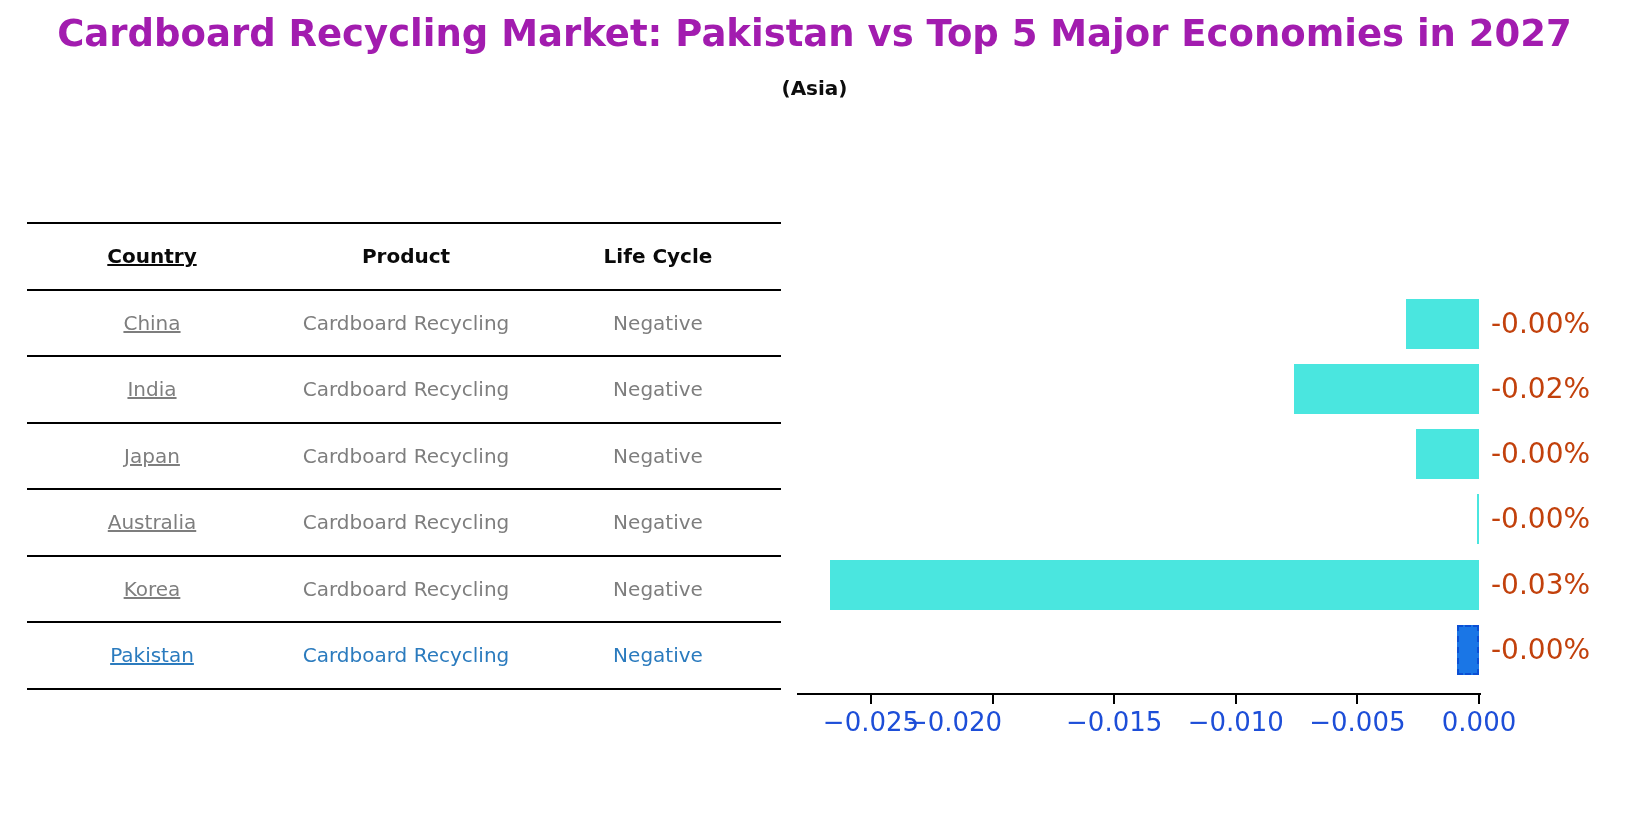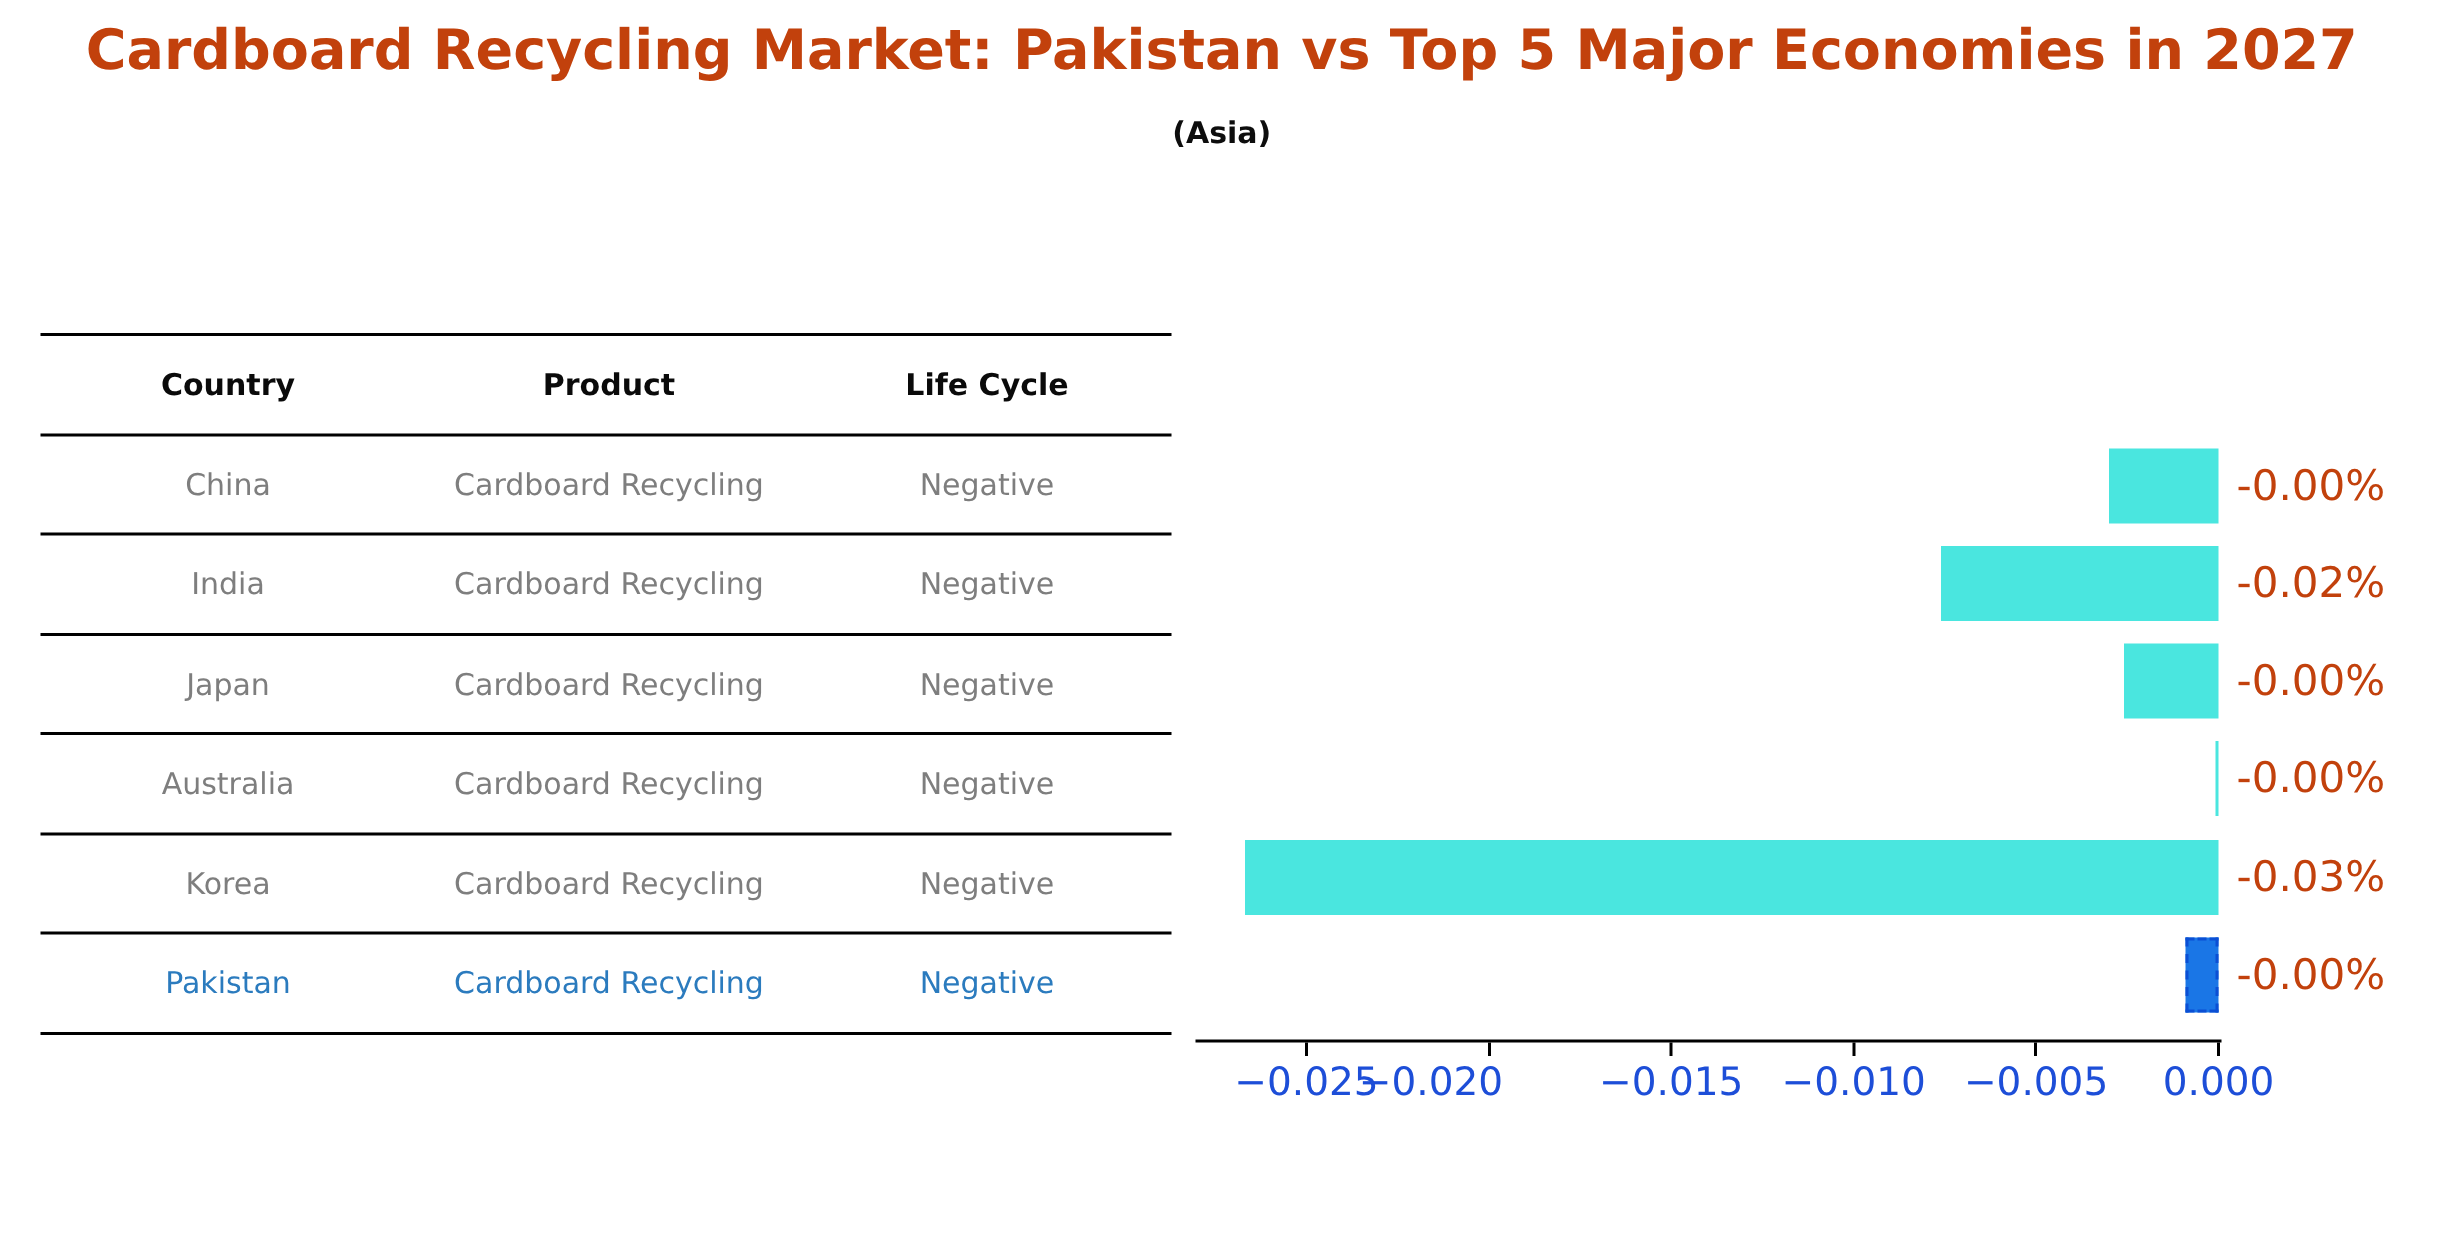--- a/index.html
+++ b/index.html
@@ -1,27 +1,27 @@
 <!DOCTYPE html>
 <html style="--rowtext: #7E7E7E; --hltext: #2B7BBE;"><head>
 <meta charset="utf-8">
 <style>
   html,body{margin:0;padding:0;background:#fff;}
   .fig{position:relative;width:1629px;height:823px;background:#ffffff;
        font-family:"DejaVu Sans",sans-serif;overflow:hidden;}
   .title{position:absolute;left:0;top:12px;width:100%;text-align:center;
-         font-size:37px;font-weight:bold;color:#c2410c;white-space:nowrap;}
+         font-size:37px;font-weight:bold;color:#a21caf;white-space:nowrap;}
   .subtitle{position:absolute;left:0;top:76px;width:100%;text-align:center;
          font-size:20px;font-weight:bold;color:#0d0d0d;}
   
   .table{position:absolute;left:27px;top:222px;width:754px;border-top:2px solid #000;}
   .trow{display:flex;height:66.5px;border-bottom:2px solid #000;box-sizing:border-box;}
   .tcell{display:flex;align-items:center;justify-content:center;
          font-size:20px;color:var(--rowtext,#7e7e7e);}
-  .tcell:nth-child(1){width:250px;}
+  .tcell:nth-child(1){width:250px;text-decoration:underline;}
   .tcell:nth-child(2){width:258px;}
   .tcell:nth-child(3){width:246px;}
   .th{font-weight:bold;color:#0a0a0a;}
   .hl .tcell{color:var(--hltext,#2b7bbe);}
   
   .bar{position:absolute;box-sizing:border-box;}
   .blabel{position:absolute;font-size:28px;line-height:32px;color:#c2410c;white-space:nowrap;}
   .axis-line{position:absolute;left:797px;top:693px;width:684px;height:2px;background:#000;}
   .tick{position:absolute;top:695px;width:2px;height:9px;background:#000;}
   .ticklabel{position:absolute;top:707px;width:130px;text-align:center;

